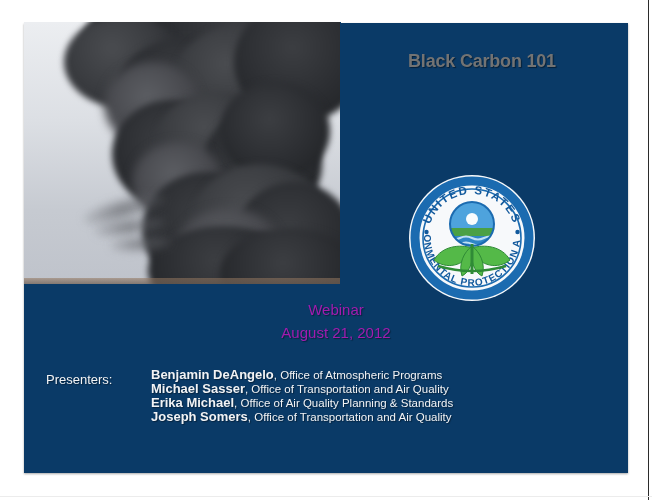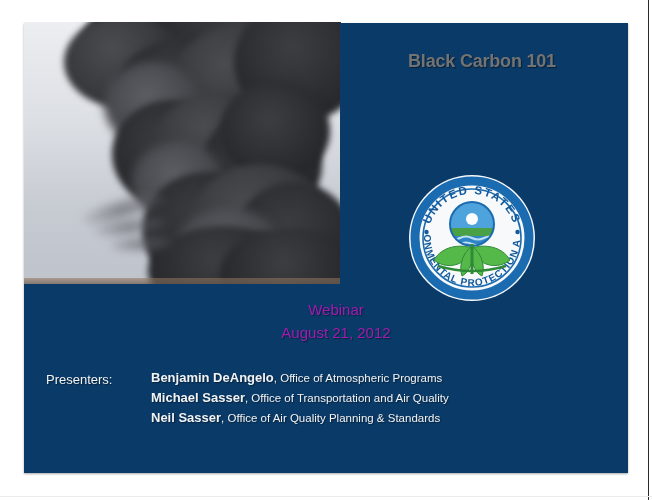--- a/index.html
+++ b/index.html
@@ -142,21 +142,21 @@
     white-space: nowrap;
   }
   #presenters-list {
     position: absolute;
     left: 105px; top: 0;
     width: 450px;
   }
   .presenter-row {
     color: #f2f3f5;
     font-size: 12px;
-    line-height: 19px;
+    line-height: 14px;
     white-space: nowrap;
     text-shadow: 1px 1px 1px rgba(0,0,0,0.4);
   }
   .presenter-name {
     font-weight: bold;
     font-size: 13px;
   }
   .presenter-affil {
     font-size: 11.5px;
   }
@@ -258,20 +258,23 @@
   <div id="presenters-block">
     <div id="presenters-label">Presenters:</div>
     <div id="presenters-list">
       <div class="presenter-row">
         <span class="presenter-name">Benjamin DeAngelo</span><span class="presenter-affil">, </span><span class="presenter-affil">Office of Atmospheric Programs</span>
       </div>
       <div class="presenter-row">
         <span class="presenter-name">Michael Sasser</span><span class="presenter-affil">, </span><span class="presenter-affil">Office of Transportation and Air Quality</span>
       </div>
       <div class="presenter-row">
-        <span class="presenter-name">Neil Sasser</span><span class="presenter-affil">, </span><span class="presenter-affil">Office of Air Quality Planning &amp; Standards</span>
+        <span class="presenter-name">Erika Michael</span><span class="presenter-affil">, </span><span class="presenter-affil">Office of Air Quality Planning &amp; Standards</span>
+      </div>
+      <div class="presenter-row">
+        <span class="presenter-name">Joseph Somers</span><span class="presenter-affil">, </span><span class="presenter-affil">Office of Transportation and Air Quality</span>
       </div>
     </div>
   </div>
 
   <div id="page-right-rule"></div>
   <div id="page-bottom-rule"></div>
 </div>
 
 </body></html>

